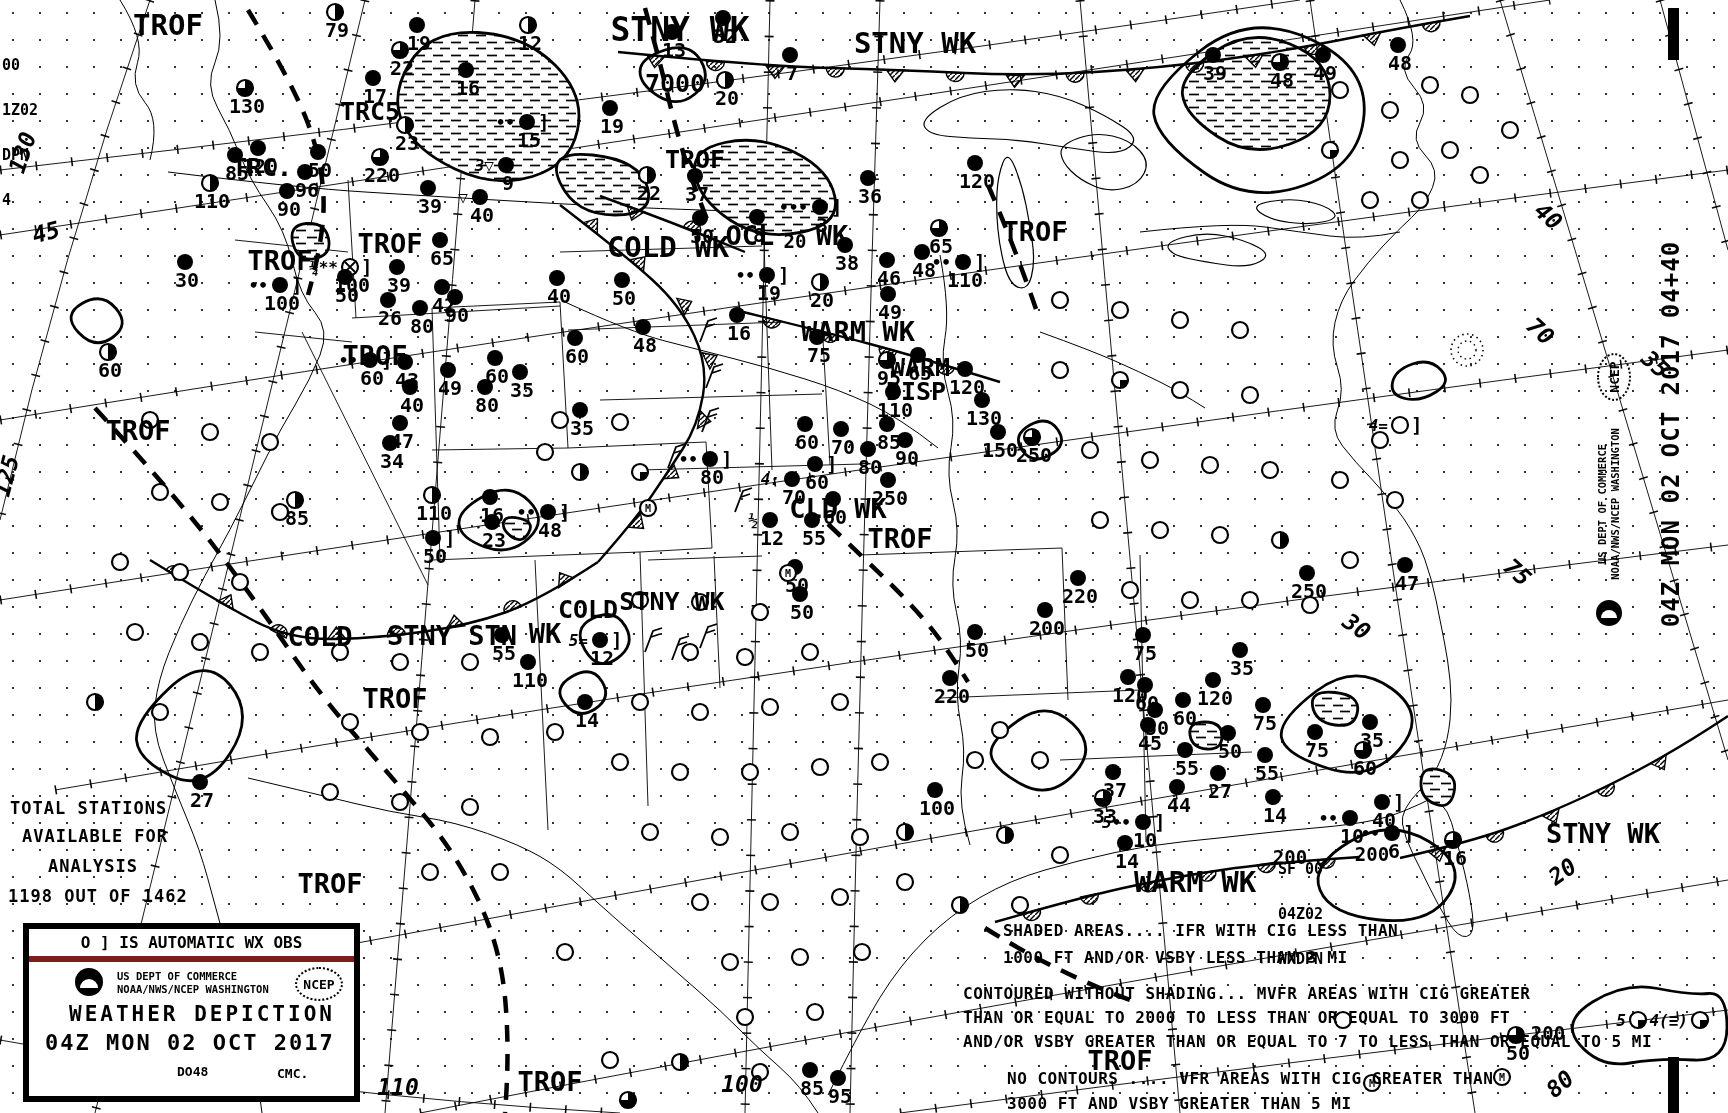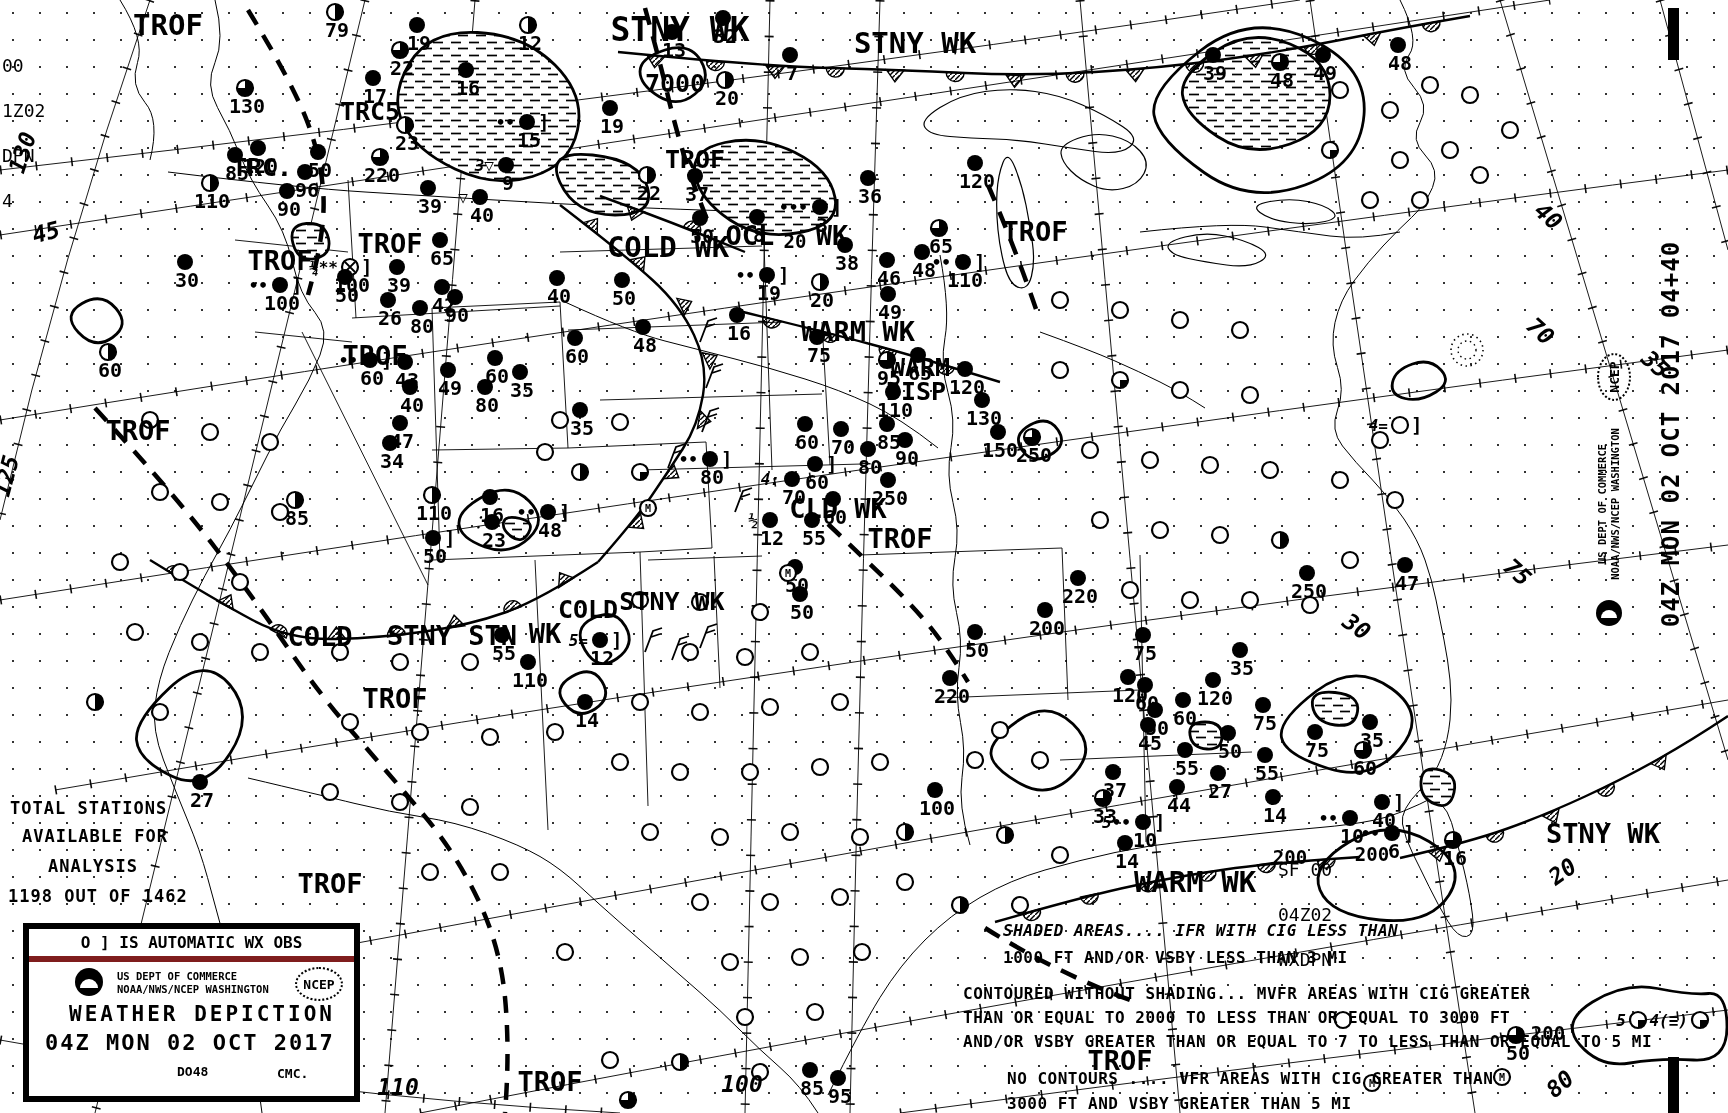--- a/index.html
+++ b/index.html
@@ -2,21 +2,21 @@
 <html><head>
 <meta charset="utf-8">
 <style>
   html,body{margin:0;padding:0;background:#888;}
   #chart{position:relative;width:1728px;height:1113px;background:#fff;overflow:hidden;
          font-family:"DejaVu Sans Mono",monospace;color:#000;}
   #mapsvg{position:absolute;left:0;top:0;}
   .abs{position:absolute;white-space:pre;}
   .noteline{font-size:16px;font-weight:bold;letter-spacing:.5px;}
   .statline{font-size:17px;font-weight:bold;letter-spacing:1px;}
-  .miniline{font-size:18px;font-weight:normal;line-height:15px;}
+  .miniline{font-size:15px;font-weight:bold;line-height:15px;}
   
   #legendbox{position:absolute;left:23px;top:923px;width:337px;height:179px;
              border:6px solid #000;background:#fff;box-sizing:border-box;}
   #legendtop{height:33px;border-bottom:6px solid #7f1d1d;display:flex;align-items:center;
              justify-content:center;font-size:16px;font-weight:bold;box-sizing:border-box;}
   #legendbody{position:relative;height:134px;}
   .agtxt{position:absolute;left:88px;top:8px;font-size:10.5px;font-weight:bold;line-height:13px;}
   #noaalogo{position:absolute;left:46px;top:6px;width:28px;height:28px;border-radius:50%;background:#000;}
   #noaalogo::after{content:"";position:absolute;left:5px;top:11px;width:18px;height:9px;
                    border-radius:50% 50% 0 0/100% 100% 0 0;background:#fff;}
@@ -1275,21 +1275,21 @@
         <text x="0" y="0" text-anchor="middle" font-size="23" font-style="italic" font-weight="bold" font-family="DejaVu Sans Mono, monospace" transform="translate(1567,878) rotate(-35)">20</text>
         <text x="0" y="0" text-anchor="middle" font-size="23" font-style="italic" font-weight="bold" font-family="DejaVu Sans Mono, monospace" transform="translate(1565,1090) rotate(-40)">80</text>
       </g>
     </svg>
 
   <div class="abs statline" style="left:10px;top:798px;">TOTAL STATIONS</div>
   <div class="abs statline" style="left:22px;top:826px;">AVAILABLE FOR</div>
   <div class="abs statline" style="left:48px;top:856px;">ANALYSIS</div>
   <div class="abs statline" style="left:8px;top:886px;">1198 OUT OF 1462</div>
 
-  <div class="abs noteline" style="left:1003px;top:921px;font-style:italic;">SHADED AREAS.... IFR WITH CIG LESS THAN</div>
+  <div class="abs noteline" style="left:1003px;top:921px;">SHADED AREAS.... IFR WITH CIG LESS THAN</div>
   <div class="abs noteline" style="left:1003px;top:948px;">1000 FT AND/OR VSBY LESS THAN 3 MI</div>
   <div class="abs noteline" style="left:963px;top:984px;">CONTOURED WITHOUT SHADING... MVFR AREAS WITH CIG GREATER</div>
   <div class="abs noteline" style="left:963px;top:1008px;">THAN OR EQUAL TO 2000 TO LESS THAN OR EQUAL TO 3000 FT</div>
   <div class="abs noteline" style="left:963px;top:1032px;">AND/OR VSBY GREATER THAN OR EQUAL TO 7 TO LESS THAN OR EQUAL TO 5 MI</div>
   <div class="abs noteline" style="left:1007px;top:1069px;">NO CONTOURS .... VFR AREAS WITH CIG GREATER THAN</div>
   <div class="abs noteline" style="left:1007px;top:1094px;">3000 FT AND VSBY GREATER THAN 5 MI</div>
 
   <div class="abs miniline" style="left:1278px;top:832px;">
     <div>SF 00</div>
     <div>04Z02</div>

